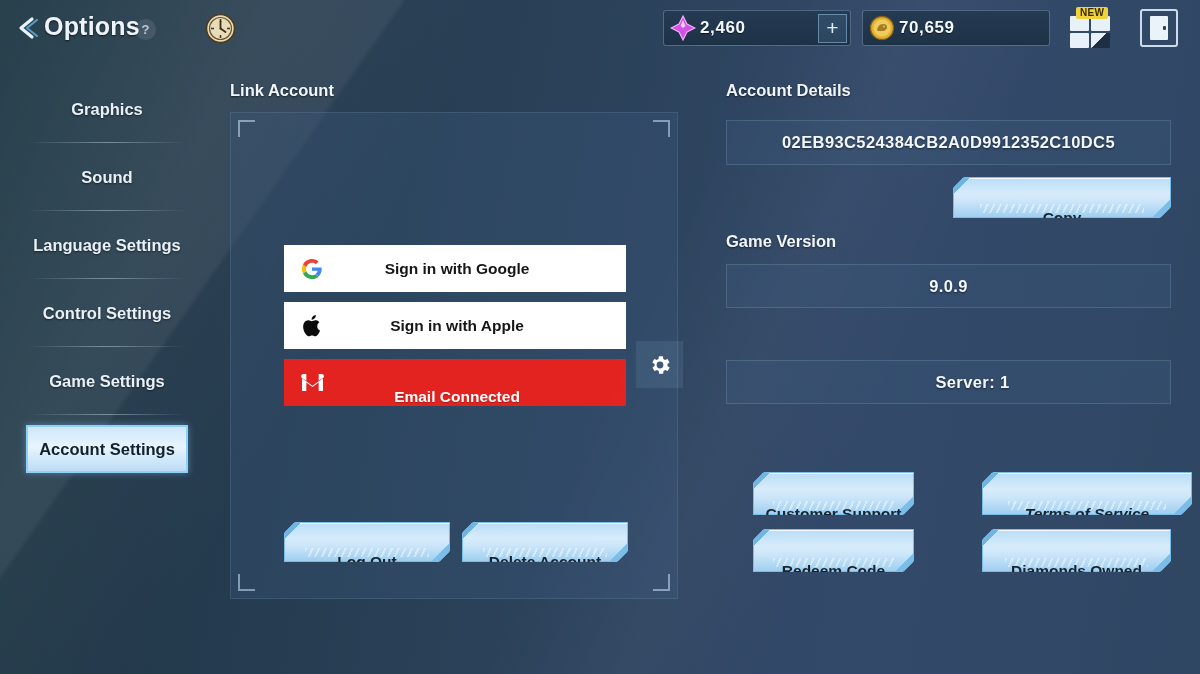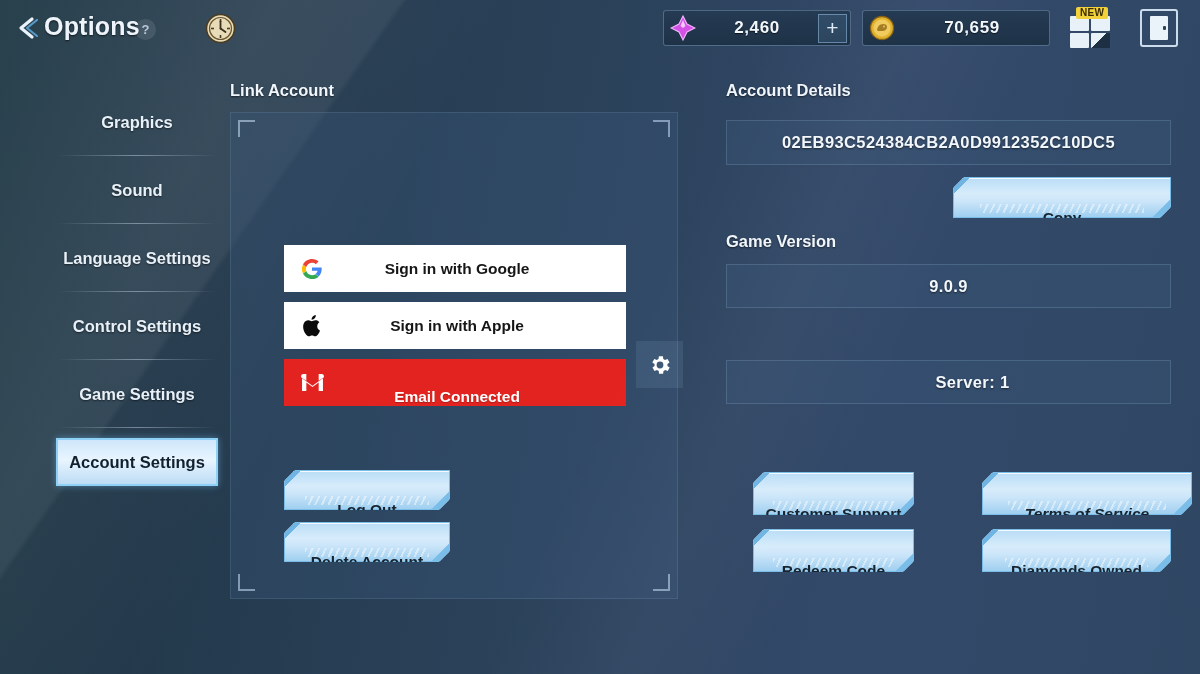--- a/index.html
+++ b/index.html
@@ -104,21 +104,21 @@
 
   .cur-icon {
     width: 34px; height: 34px;
     margin-left: 2px;
     flex: 0 0 auto;
     display: flex; align-items: center; justify-content: center;
   }
 
   .cur-value {
     flex: 1;
-    text-align: center;
+    text-align: left;
     font-size: 17px;
     font-weight: bold;
     color: #f2f7fc;
     letter-spacing: 0.6px;
     text-shadow: 0 1px 1px rgba(0,0,0,0.6);
     padding-right: 4px;
   }
 
   .cur-plus {
     width: 29px; height: 29px;
@@ -187,23 +187,22 @@
     position: absolute;
     right: 2px; top: 10px;
     width: 3px; height: 4px;
     background: #2c4258;
     border-radius: 1px;
   }
 
   
   .sidebar {
     position: absolute;
-    left: 0; top: 88px;
+    left: 0; top: 75px;
     width: 214px;
-    margin-left: 30px;
   }
   .side-item {
     position: relative;
     height: 68px;
     display: flex;
     align-items: center;
     justify-content: center;
     text-align: center;
     cursor: pointer;
   }
@@ -299,21 +298,20 @@
     background: rgba(150,185,220,0.13);
     display: flex; align-items: center; justify-content: center;
     cursor: pointer;
   }
 
   .panel-actions {
     position: absolute;
     left: 53px; bottom: 36px;
     display: flex;
     gap: 12px;
-    flex-direction: column;
   }
 
   
   .gbtn {
     position: relative;
     height: 40px;
     background: linear-gradient(to bottom, #b9ddf6 0%, #d7ecfb 40%, #cbe5f9 60%, #9fcff0 100%);
     border: 1px solid #79bde8;
     display: flex;
     align-items: center;

